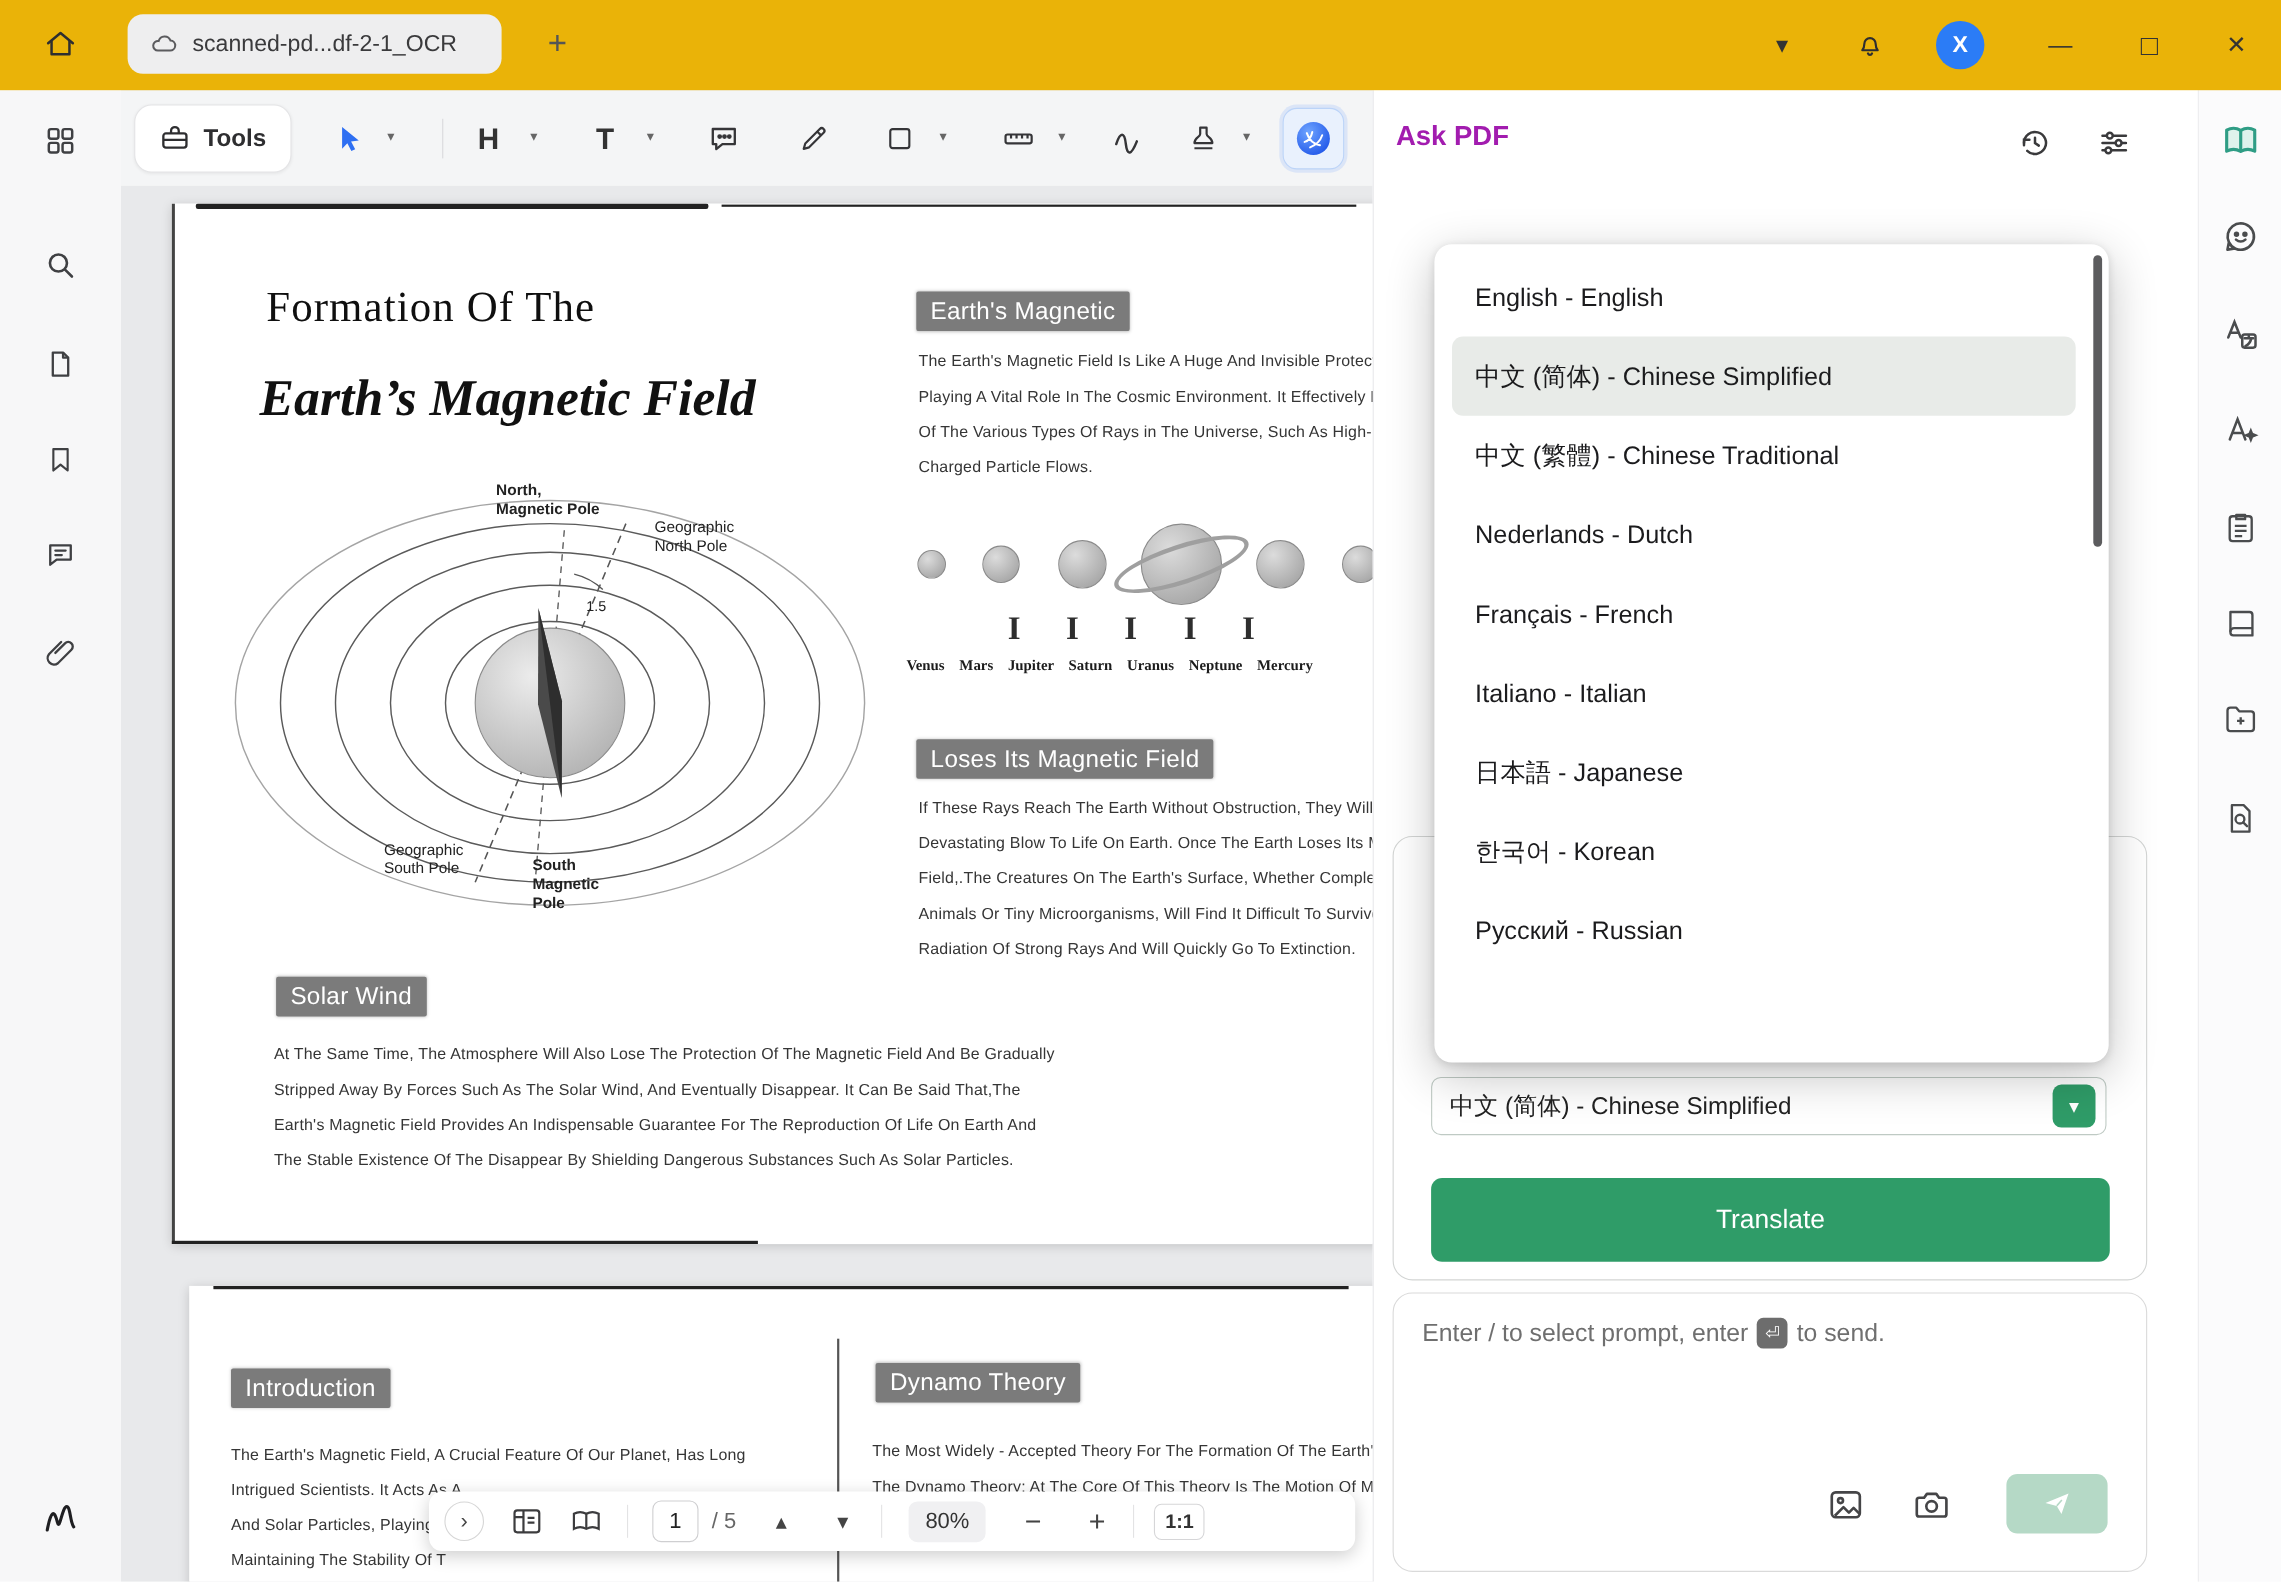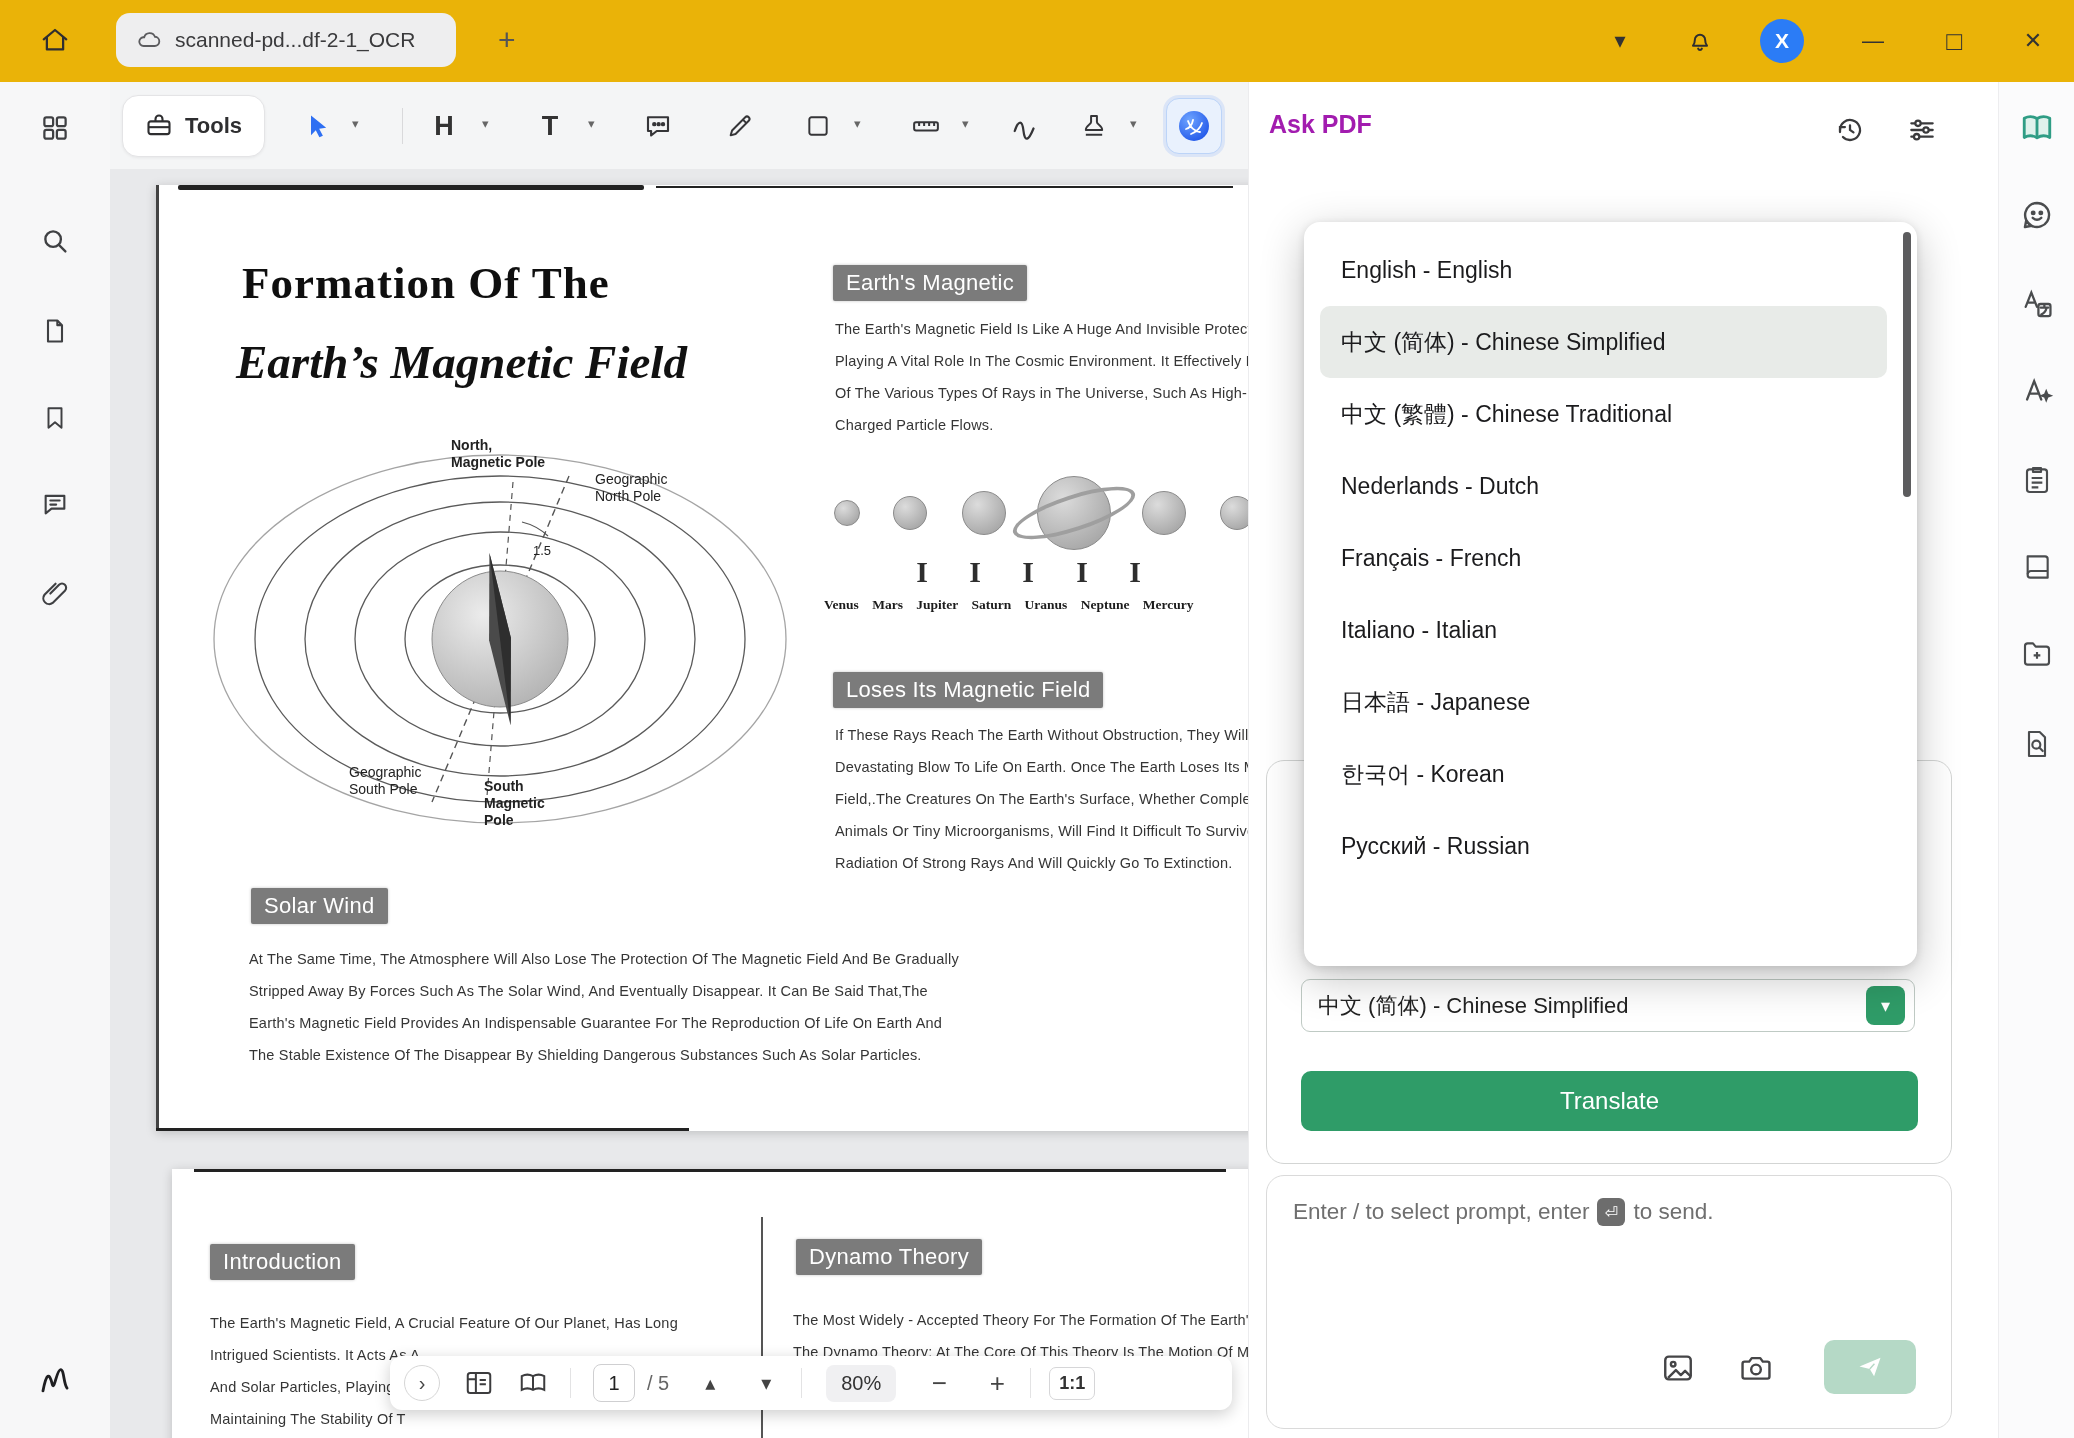--- a/index.html
+++ b/index.html
@@ -38,22 +38,22 @@
   .tdivider { position:absolute; top:26px; width:1px; height:36px; background:#d9d9db; }
   .tool-letter { font-size:27px; font-weight:bold; color:#333; font-family:"Liberation Sans",sans-serif; }
   .ai-btn { position:absolute; left:1056px; top:16px; width:56px; height:56px; border-radius:13px;
     background:#e9f1fd; border:1.5px solid #bcd4f8; box-shadow:0 0 0 3px rgba(80,140,255,.15);
     display:flex; align-items:center; justify-content:center; }
 
   .viewport { position:absolute; left:0; top:87px; width:1138px; height:1269px; overflow:hidden; }
   .page { position:absolute; background:#fff; box-shadow:0 2px 10px rgba(0,0,0,.18); overflow:hidden; }
   .scan-line { position:absolute; background:#222; }
 
-  .pg-title1 { position:absolute; left:86px; top:72px; font-family:"Liberation Serif",serif; font-weight:bold;
-    font-size:45px; color:#0f0f0f; letter-spacing:1px; white-space:nowrap; }
+  .pg-title1 { position:absolute; left:86px; top:72px; font-family:"Liberation Serif",serif; font-weight:normal;
+    font-size:39px; color:#0f0f0f; letter-spacing:1px; white-space:nowrap; }
   .pg-title2 { position:absolute; left:80px; top:150px; font-family:"Liberation Serif",serif; font-weight:bold;
     font-style:italic; font-size:47px; color:#111; white-space:nowrap; }
   .ocr-badge { position:absolute; background:#7b7b7b; color:#fff; font-size:22px; padding:5px 13px;
     letter-spacing:.3px; border-radius:2px; white-space:nowrap; box-shadow:0 0 3px rgba(0,0,0,.25); }
   .ocr-par { position:absolute; font-size:14.5px; color:#353535; letter-spacing:.2px; white-space:nowrap; }
   .ocr-par div { height:32px; line-height:32px; }
   .dlabel { position:absolute; font-size:14px; font-weight:bold; color:#222; line-height:17px; white-space:nowrap; }
   .planet { position:absolute; border-radius:50%; border:1px solid #8a8a8a;
     background:radial-gradient(circle at 35% 30%, #dcdcdc, #9a9a9a); }
   .tickI { position:absolute; width:24px; text-align:center; font-family:"Liberation Serif",serif;
@@ -79,21 +79,21 @@
     border-left:1px solid #ececee; z-index:10; }
   .panel-title { position:absolute; left:20px; top:28px; font-size:25px; font-weight:bold; color:#a21caf; }
   .panel-hicon { position:absolute; top:30px; width:36px; height:36px; display:flex; align-items:center; justify-content:center; }
 
   .translate-card { position:absolute; left:17px; top:678px; width:686px; height:404px; background:#fff;
     border:1.5px solid #d3d5d4; border-radius:18px; }
   .lang-field { position:absolute; left:52px; top:897px; width:614px; height:53px; border:1.5px solid #bfcac4;
     border-radius:9px; display:flex; align-items:center; padding-left:16px; font-size:22px; color:#222; background:#fff; }
   .lang-field-btn { position:absolute; left:617px; top:904px; width:39px; height:39px; border-radius:8px;
     background:#2f9c68; display:flex; align-items:center; justify-content:center; color:#fff; font-size:18px; }
-  .translate-btn { position:absolute; left:52px; top:989px; width:617px; height:60px; border-radius:10px;
+  .translate-btn { position:absolute; left:52px; top:989px; width:617px; height:76px; border-radius:10px;
     background:#2f9c68; color:#fff; font-size:24px; display:flex; align-items:center; justify-content:center; }
 
   .chat-card { position:absolute; left:17px; top:1093px; width:686px; height:254px; background:#fff;
     border:1.5px solid #dadada; border-radius:18px; }
   .chat-ph { position:absolute; left:26px; top:22px; font-size:22.5px; color:#6f6f6f; display:flex;
     align-items:center; gap:8px; white-space:nowrap; }
   .enter-key { display:inline-flex; width:28px; height:28px; background:#6d6d6d; color:#fff; border-radius:6px;
     align-items:center; justify-content:center; font-size:16px; }
   .chat-icon { position:absolute; top:173px; width:38px; height:38px; display:flex; align-items:center; justify-content:center; }
   .send-btn { position:absolute; left:557px; top:164px; width:92px; height:54px; background:#b5d9c6;

